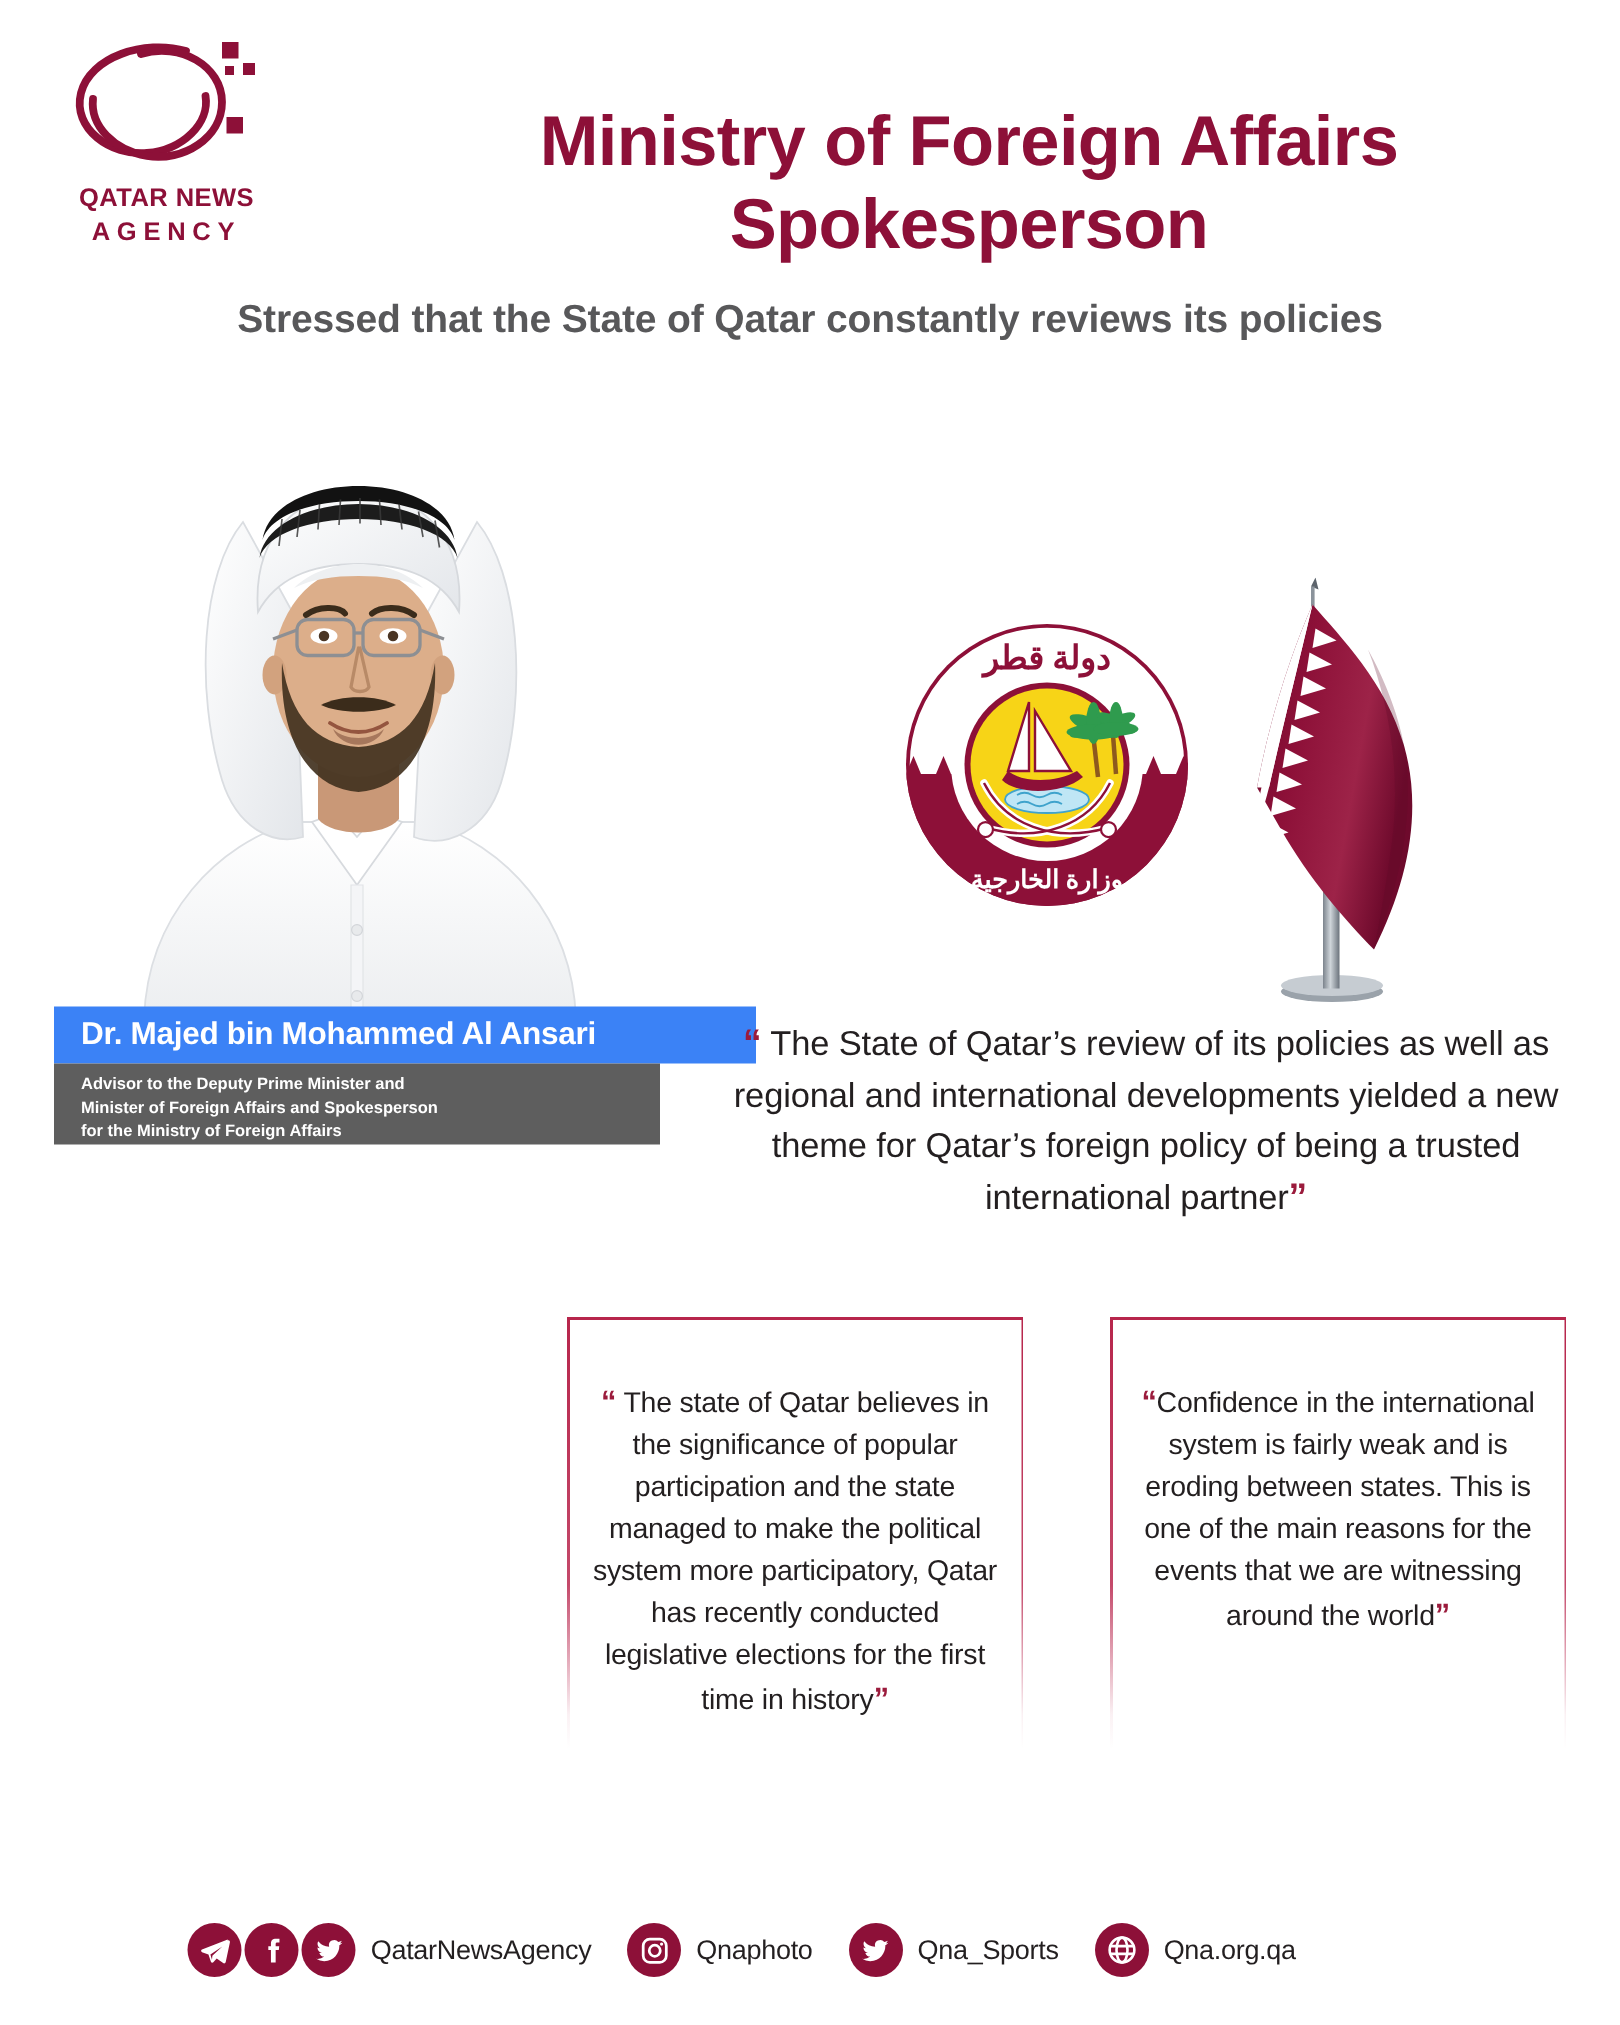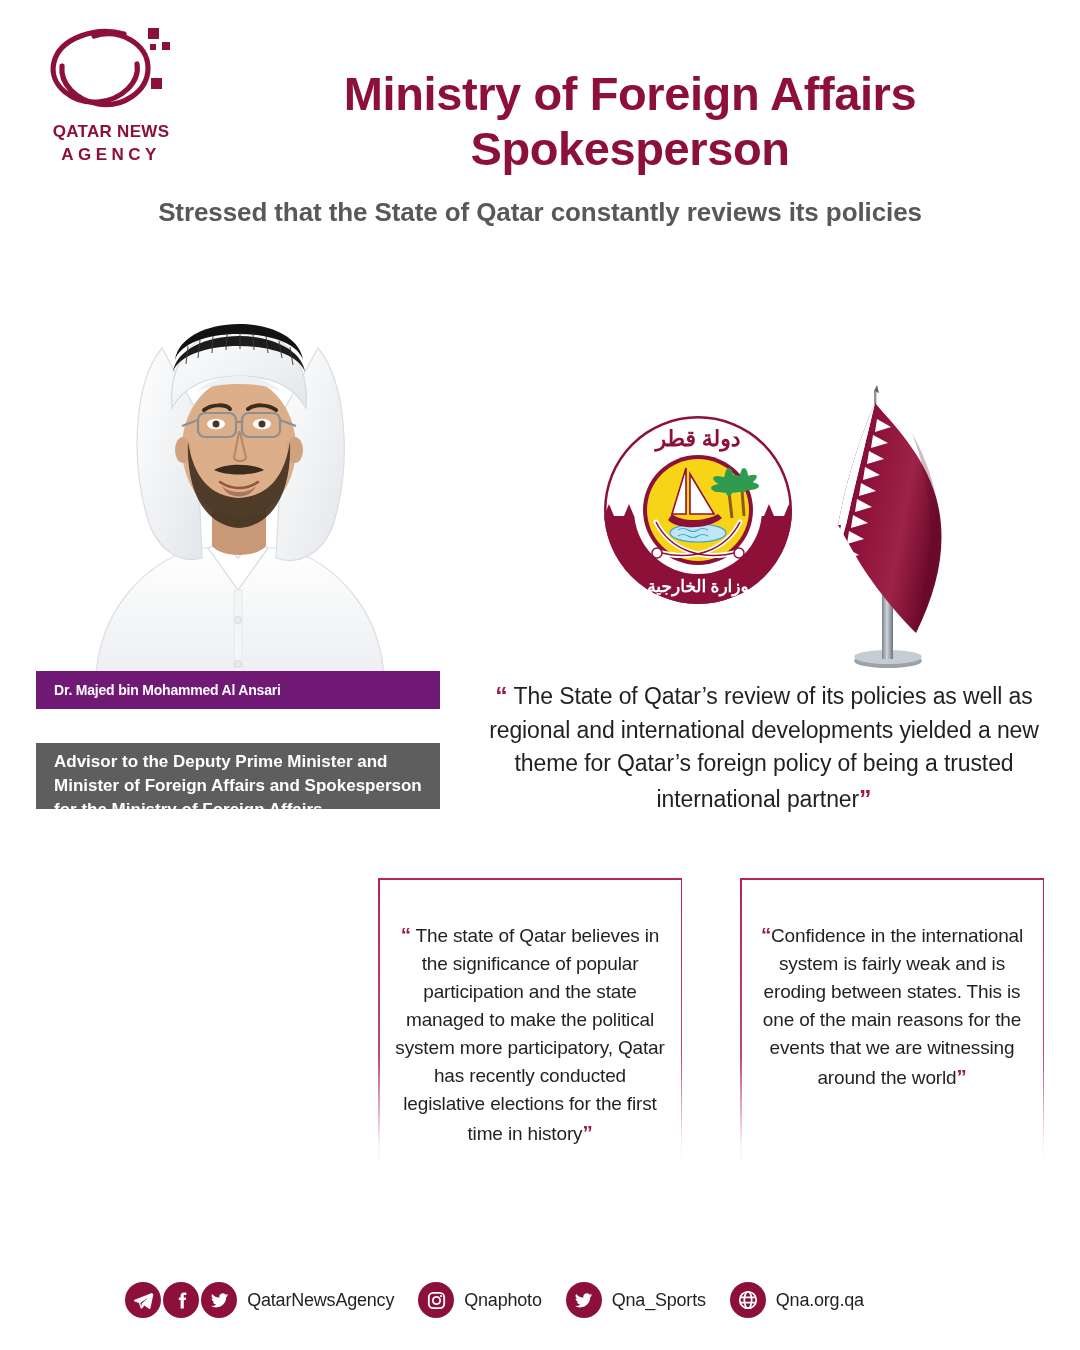--- a/index.html
+++ b/index.html
@@ -17,44 +17,44 @@
   .logo-text1 {
     position: absolute; left: 0; top: 102px; width: 150px; text-align: center;
     font-size: 17px; font-weight: bold; color: #8d1038; letter-spacing: 0.3px;
   }
   .logo-text2 {
     position: absolute; left: 0; top: 125px; width: 150px; text-align: center;
     font-size: 17px; font-weight: bold; color: #8d1038; letter-spacing: 4.5px;
   }
 
   .title {
-    position: absolute; left: 200px; top: 66px; width: 860px;
+    position: absolute; left: 216px; top: 66px; width: 860px;
     text-align: center; font-size: 47px; font-weight: bold;
     color: #8d1038; line-height: 1.18; letter-spacing: -0.4px;
   }
   .subtitle {
     position: absolute; left: 60px; top: 197px; width: 960px;
     text-align: center; font-size: 26px; font-weight: bold;
     color: #58585a; letter-spacing: -0.1px;
   }
 
   
   .portrait { position: absolute; left: 36px; top: 290px; width: 404px; height: 390px; overflow: hidden; }
   .portrait svg { display: block; }
 
   .nameplate {
-    position: absolute; left: 36px; top: 671px; width: 404px; height: 38px;
-    background: #701a75; color: #fff;
+    position: absolute; left: 36px; top: 671px; width: 468px; height: 38px;
+    background: #3b82f6; color: #fff;
     display: flex; align-items: center; padding-left: 18px;
-    font-size: 14px; font-weight: bold; letter-spacing: -0.2px;
+    font-size: 21px; font-weight: bold; letter-spacing: -0.2px;
   }
   .rolebar {
-    position: absolute; left: 36px; top: 709px; width: 404px; height: 66px;
+    position: absolute; left: 36px; top: 709px; width: 404px; height: 54px;
     background: #5e5e5e; color: #fff; padding: 7px 14px 0 18px;
-    font-size: 17px; font-weight: bold; line-height: 1.42; margin-top: 34px;
+    font-size: 11px; font-weight: bold; line-height: 1.42;
   }
 
   
   .main-quote {
     position: absolute; left: 480px; top: 278px; width: 565px;
     text-align: center; font-size: 26.5px; color: #231f20;
     line-height: 1.42; letter-spacing: -0.2px;
   }
   .q-open, .q-close { color: #9b1b3c; font-weight: bold; }
   .q-open { font-size: 1.08em; }

